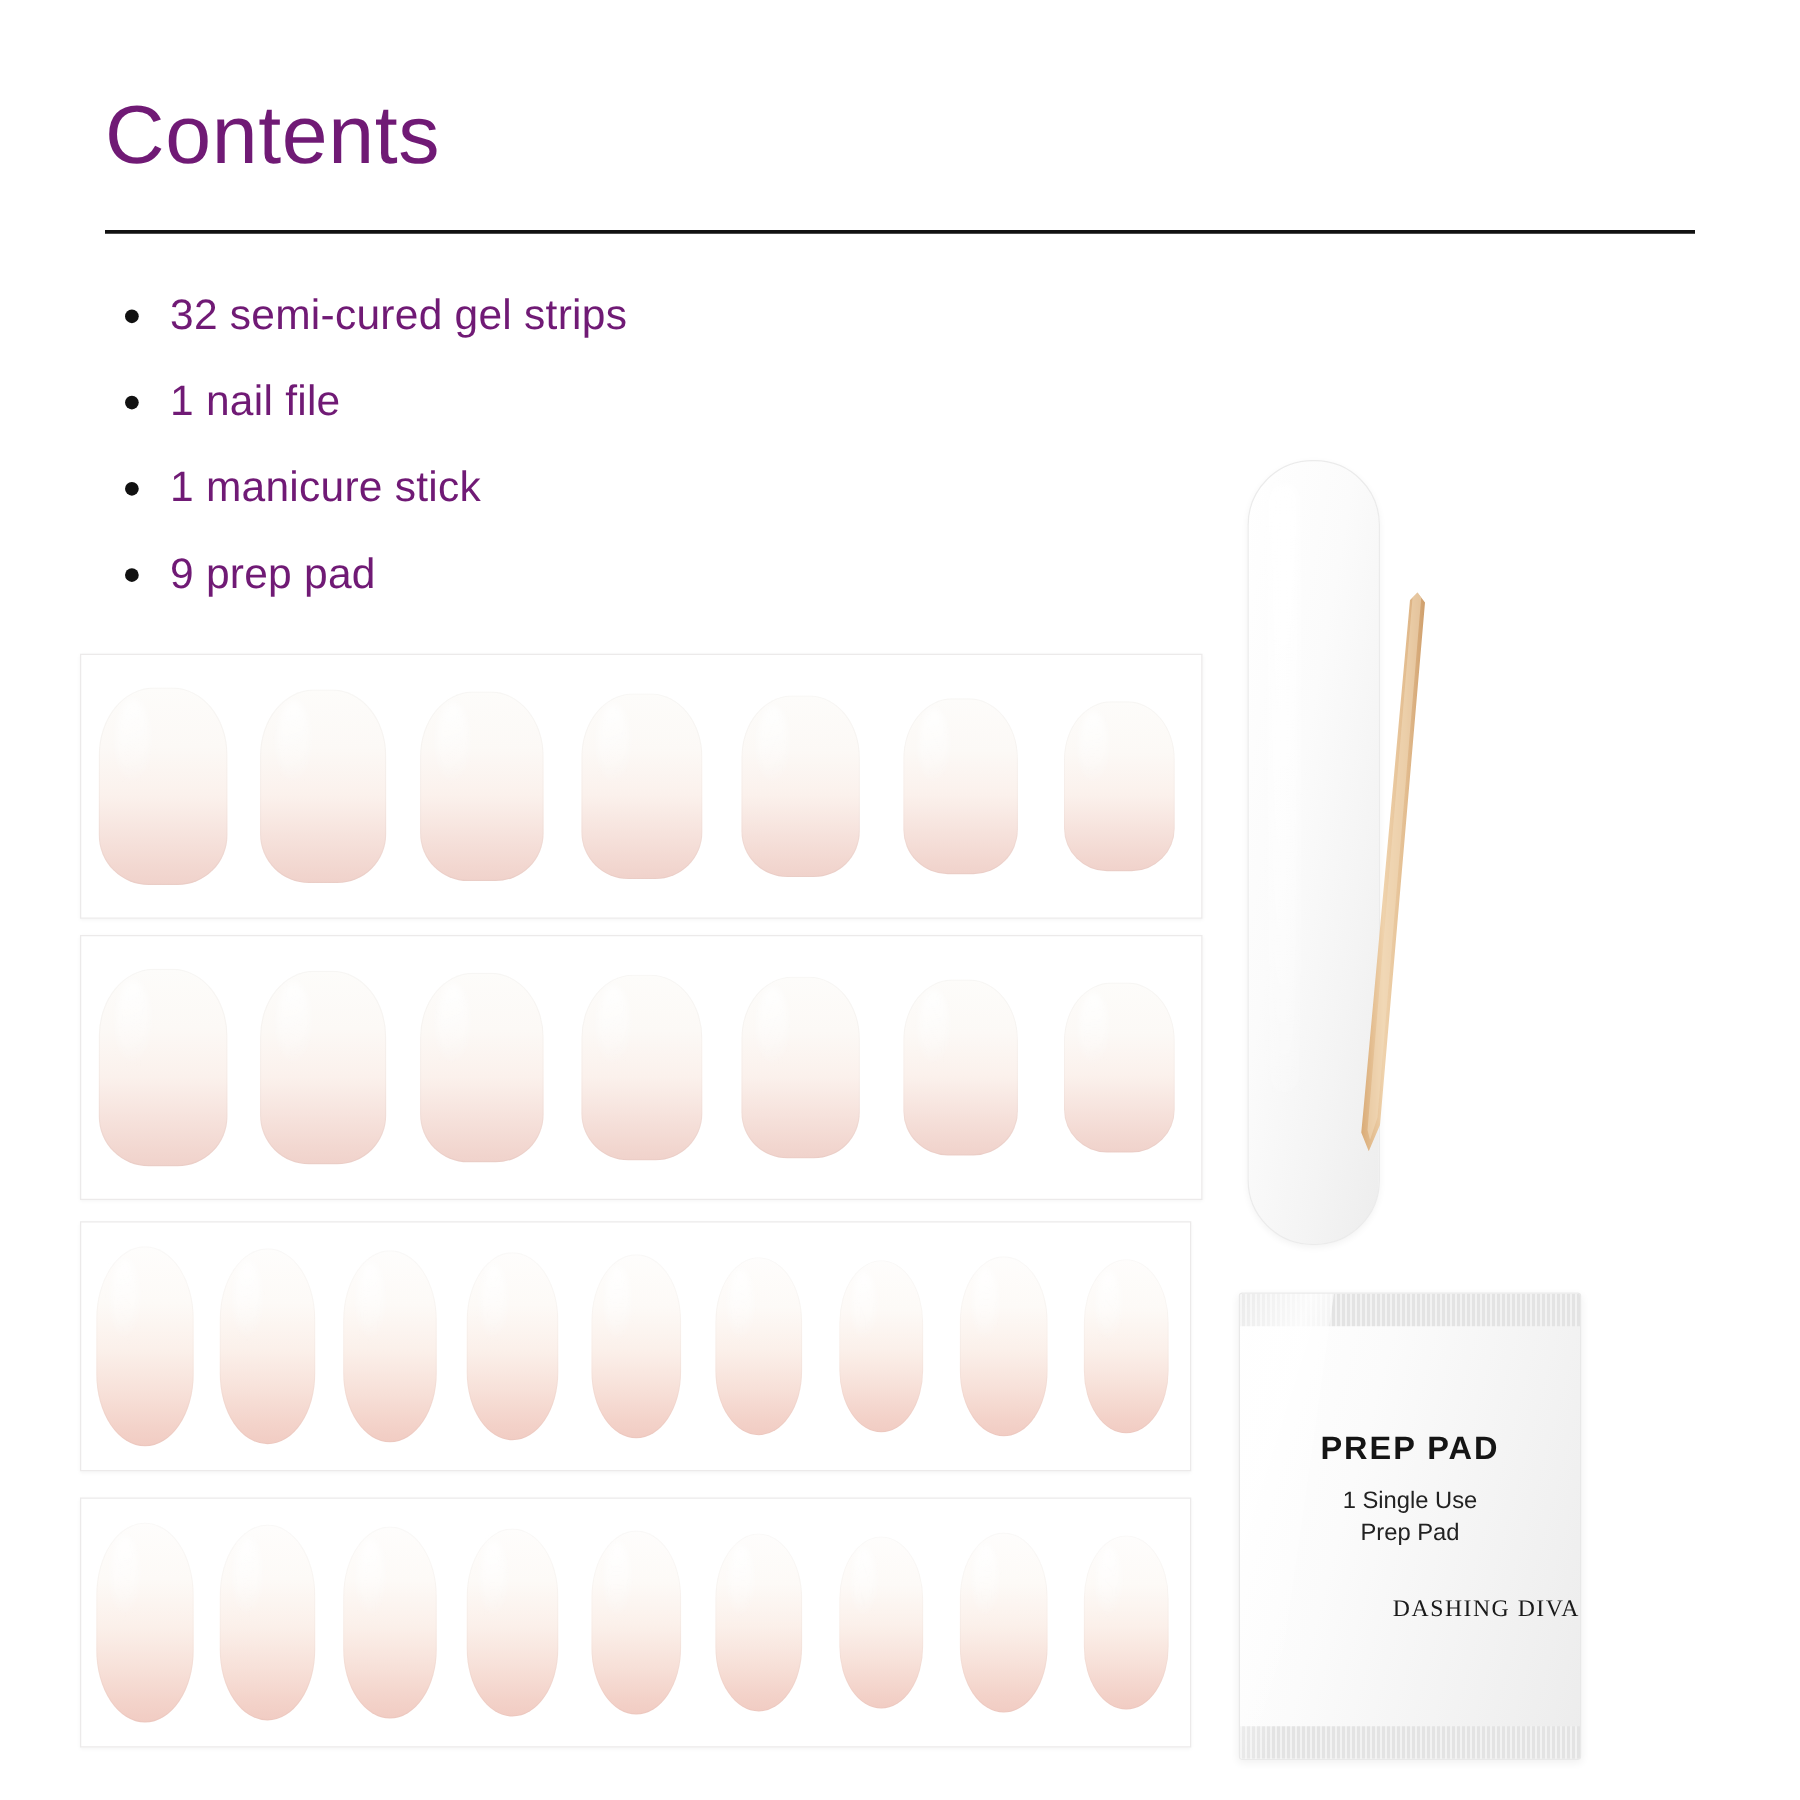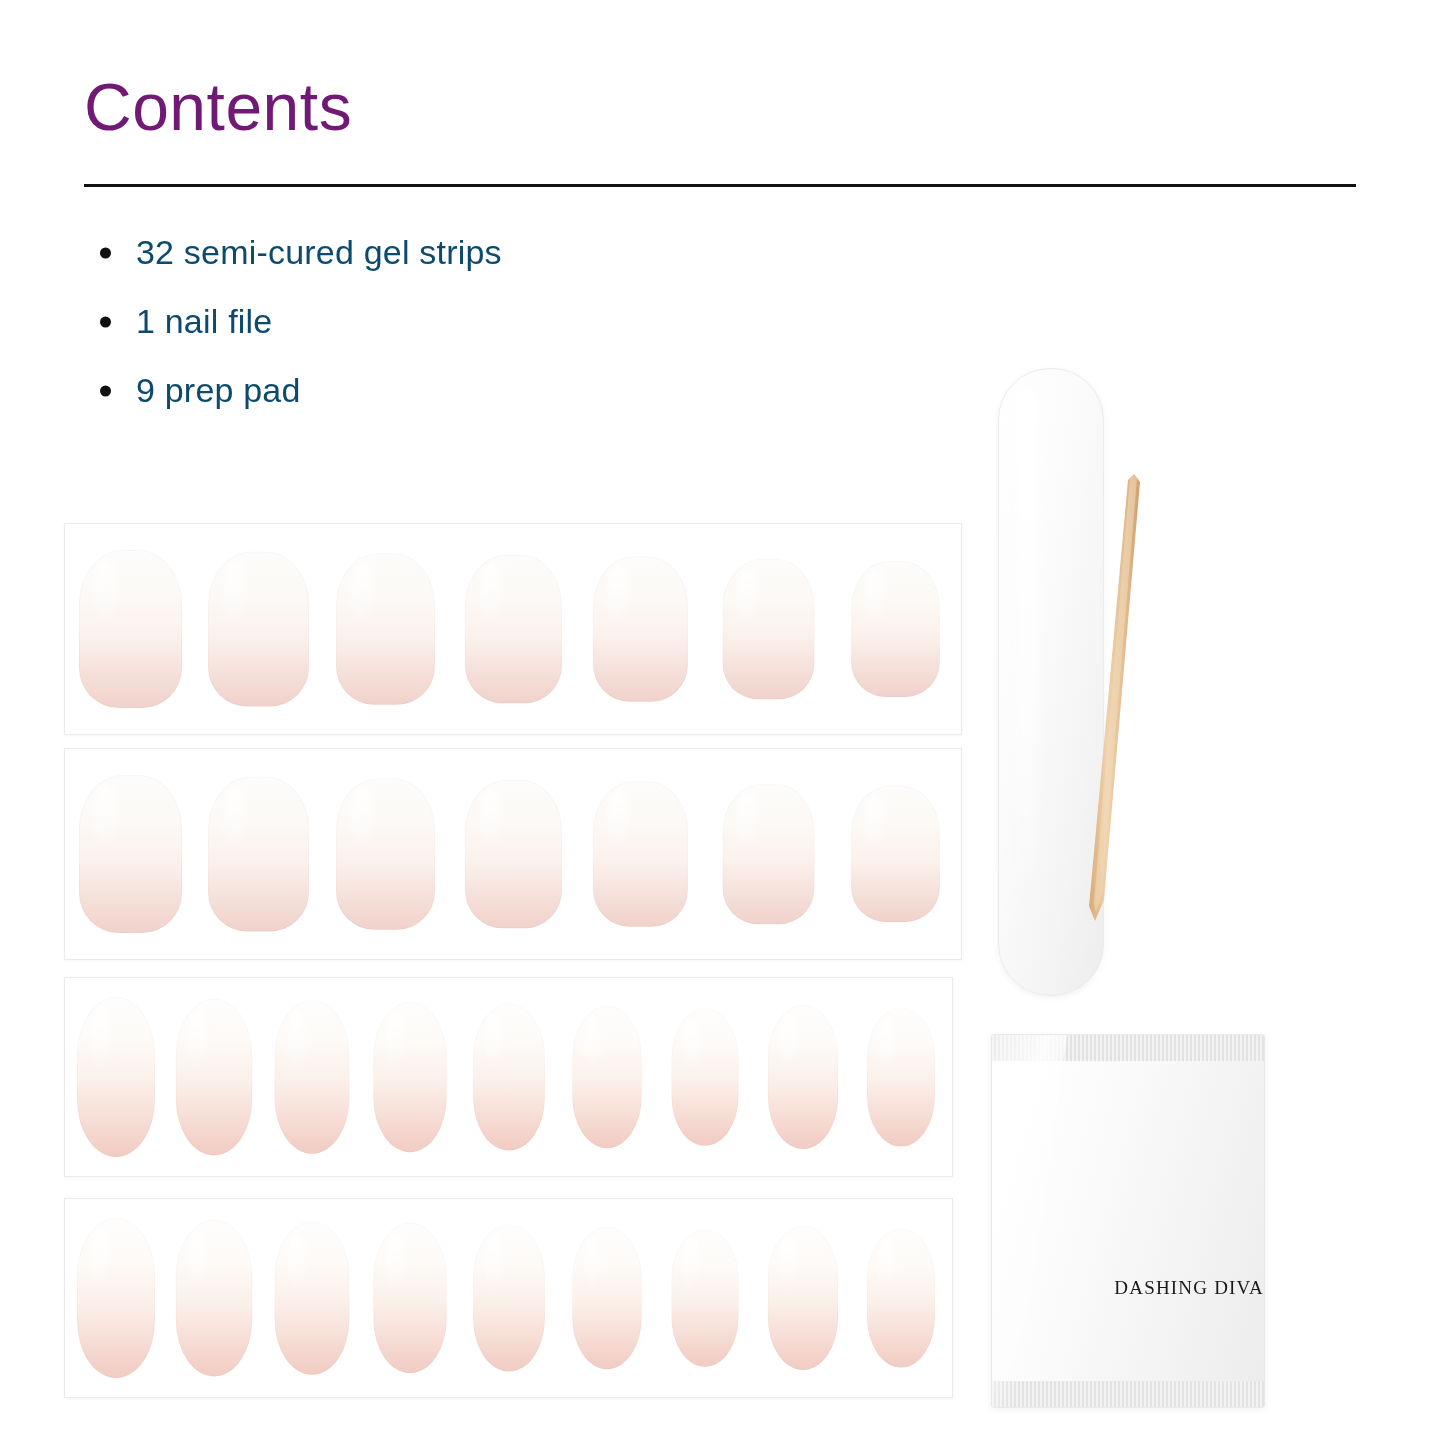--- a/index.html
+++ b/index.html
@@ -44,21 +44,21 @@
     width: 800px;
     margin: 0;
     padding: 0;
     list-style: none;
   }
   .contents-list li {
     position: relative;
     padding-left: 52px;
     font-size: 34px;
     line-height: 69px;
-    color: #0c4a6e;
+    color: #701a75;
     letter-spacing: 0.2px;
   }
   .contents-list li .bullet {
     position: absolute;
     left: 16px;
     top: 50%;
     transform: translateY(-50%);
     width: 11px;
     height: 11px;
     border-radius: 50%;
@@ -262,20 +262,24 @@
   <li>
     <span class="bullet"></span>
     <span>32 semi-cured gel strips</span>
   </li>
   <li>
     <span class="bullet"></span>
     <span>1 nail file</span>
   </li>
   <li>
     <span class="bullet"></span>
+    <span>1 manicure stick</span>
+  </li>
+  <li>
+    <span class="bullet"></span>
     <span>9 prep pad</span>
   </li>
 </ul>
 
 <div class="sheet sheet-1">
   <div class="nail-row">
     <div class="nail-wide s-0"></div>
     <div class="nail-wide s-1"></div>
     <div class="nail-wide s-2"></div>
     <div class="nail-wide s-3"></div>
@@ -339,14 +343,19 @@
     </defs>
     <path d="M56 4 L62 12 L26 430 L17 451 L11 436 L13 415 L50 10 Z" fill="url(#wood)"></path>
     <path d="M56 4 L59 8 L24 424 L18 442 L16 434 L52 8 Z" fill="#f2dcbd" opacity="0.55"></path>
   </svg>
 </div>
 
 <div class="prep-pad">
   <div class="crimp crimp-top"></div>
   <div class="crimp crimp-bottom"></div>
   <div class="sheen"></div>
+  <div class="pad-text">
+    <div class="pad-title">PREP PAD</div>
+    <div class="pad-sub">1 Single Use</div>
+    <div class="pad-sub">Prep Pad</div>
+  </div>
   <div class="pad-brand">DASHING DIVA</div>
 </div>
 
 </body></html>

